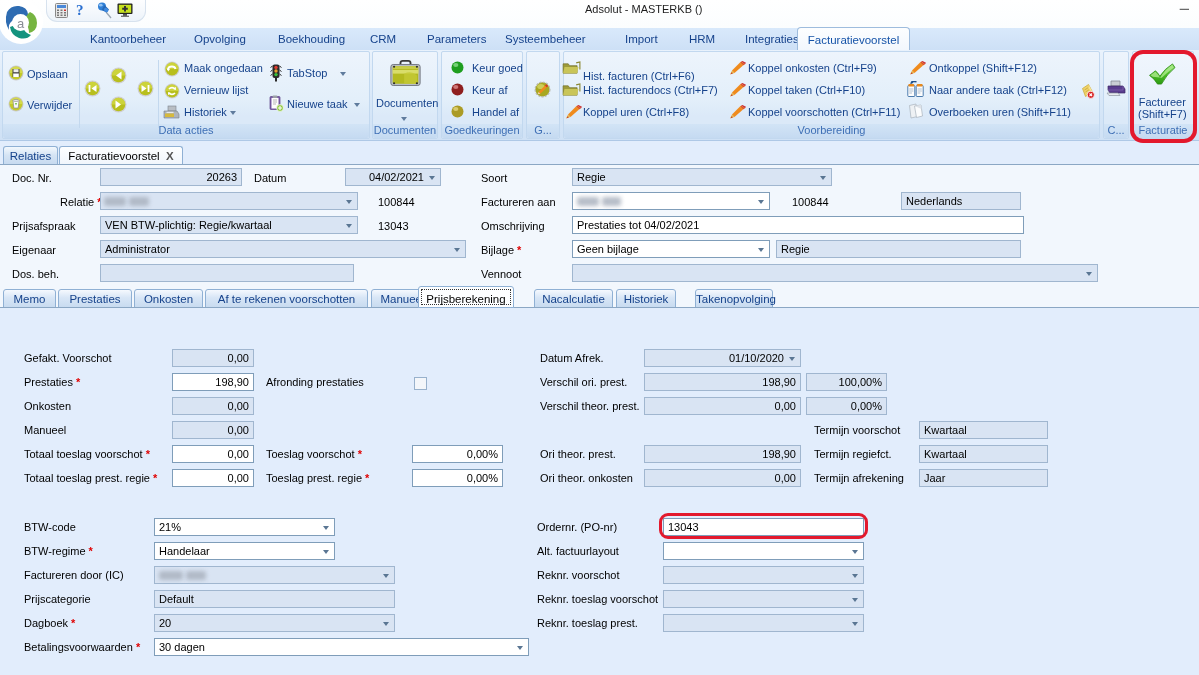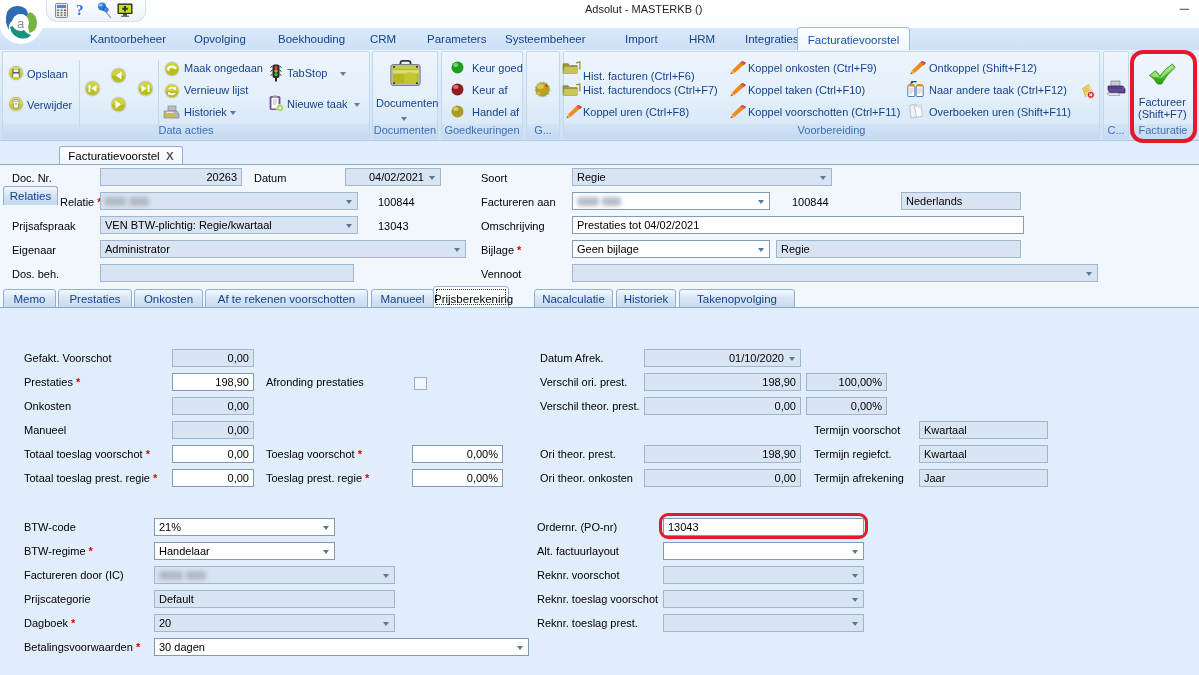--- a/index.html
+++ b/index.html
@@ -357,21 +357,21 @@
           <stop offset="0.45" stop-color="#4fc228"></stop>
           <stop offset="1" stop-color="#2d9a12"></stop>
     </linearGradient>
       </defs>
     <path d="M1.5 13.5 L7.5 8.5 Q10.5 11.5 11.8 14.5 Q17 6 24.5 1 L27 5 Q18.5 12.5 13.5 23 L9.5 23 Q6.5 17 1.5 13.5 Z" fill="url(#chk)" stroke="#27880f" stroke-width="0.8"></path>
     <path d="M2.5 13.3 L7.3 9.5 Q10.5 12.5 12 16 Q17 7 24.2 2.2 L25.8 4.8 Q18 11.5 13.8 16 L4.8 15 Z" fill="#b4ec96" opacity="0.75"></path>
   </svg>
   
   <div class="abs" style="left:0; top:165px; width:1199px; height:142px; background:#f2f7fd;"></div>
   
-  <div class="dtab" style="left:3px; top:146px; width:55px; background:linear-gradient(#f3f8fd,#d5e4f4 45%,#c5d9ef); color:#15428b; padding-top:3px;margin-top:40px;">Relaties</div>
+  <div class="dtab" style="left:3px; top:146px; width:55px; background:linear-gradient(#f3f8fd,#d5e4f4 45%,#c5d9ef); color:#15428b; padding-top:3px;">Relaties</div>
   <div class="dtab" style="left:59px; top:146px; width:124px; background:linear-gradient(#fdfeff,#f0f5fc); color:#000; padding-top:3px;">Facturatievoorstel&nbsp;&nbsp;<span style="color:#555; font-weight:bold;">X</span></div>
   <div class="abs" style="left:0; top:164px; width:1199px; height:1px; background:#8ba7c4;"></div>
   
   <div class="lbl" style="left:4px; top:172px;">Doc. Nr.</div>
   <div class="fld r" style="left:100px; top:168px; width:142px;">20263</div>
   <div class="lbl" style="left:246px; top:172px;">Datum</div>
   <div class="fld r" style="left:345px; top:168px; width:96px; padding-right:16px;">04/02/2021<span class="dda"></span></div>
   <div class="lbl" style="left:473px; top:172px;">Soort</div>
   <div class="fld" style="left:572px; top:168px; width:260px;">Regie<span class="dda"></span></div>
   <div class="lbl" style="left:4px; top:196px;padding-left:48px;">Relatie <span class="req">*</span></div>
@@ -404,24 +404,24 @@
   <div class="lbl" style="left:473px; top:268px;">Vennoot</div>
   <div class="fld" style="left:572px; top:264px; width:526px;">
       <span class="dda"></span>
     </div>
   
   <div class="stab" style="left:3px; width:53px;">Memo</div>
   <div class="stab" style="left:58px; width:74px;">Prestaties</div>
   <div class="stab" style="left:134px; width:69px;">Onkosten</div>
   <div class="stab" style="left:205px; width:163px;">Af te rekenen voorschotten</div>
   <div class="stab" style="left:371px; width:63px;">Manueel</div>
-  <div class="stab" style="left:433px; width:76px; top:286px; height:22px; padding-top:6px; background:#fdfeff; color:#000; outline:1px dotted #333; outline-offset:-4px; z-index:3;">Prijsberekening</div>
+  <div class="stab" style="left:418px; width:96px; top:286px; height:22px; padding-top:6px; background:#fdfeff; color:#000; outline:1px dotted #333; outline-offset:-4px; z-index:3;">Prijsberekening</div>
   <div class="stab" style="left:534px; width:79px;">Nacalculatie</div>
   <div class="stab" style="left:616px; width:60px;">Historiek</div>
-  <div class="stab" style="left:679px; width:116px;">Takenopvolging</div>
+  <div class="stab" style="left:695px; width:78px;text-align:right;">Takenopvolging</div>
   <div class="abs" style="left:0; top:307px; width:1199px; height:1px; background:#8ba7c4;"></div>
   
   <div class="lbl" style="left:16px; top:352px;">Gefakt. Voorschot</div>
   <div class="fld r" style="left:172px; top:349px; width:82px;">0,00</div>
   <div class="lbl" style="left:16px; top:376px;">Prestaties <span class="req">*</span></div>
   <div class="fldw r" style="left:172px; top:373px; width:82px;">198,90</div>
   <div class="lbl" style="left:258px; top:376px;">Afronding prestaties</div>
   <div class="abs" style="left:414px; top:377px; width:13px; height:13px; background:#f3f6fa; border:1px solid #98b1cc;"></div>
   <div class="lbl" style="left:16px; top:400px;">Onkosten</div>
   <div class="fld r" style="left:172px; top:397px; width:82px;">0,00</div>

